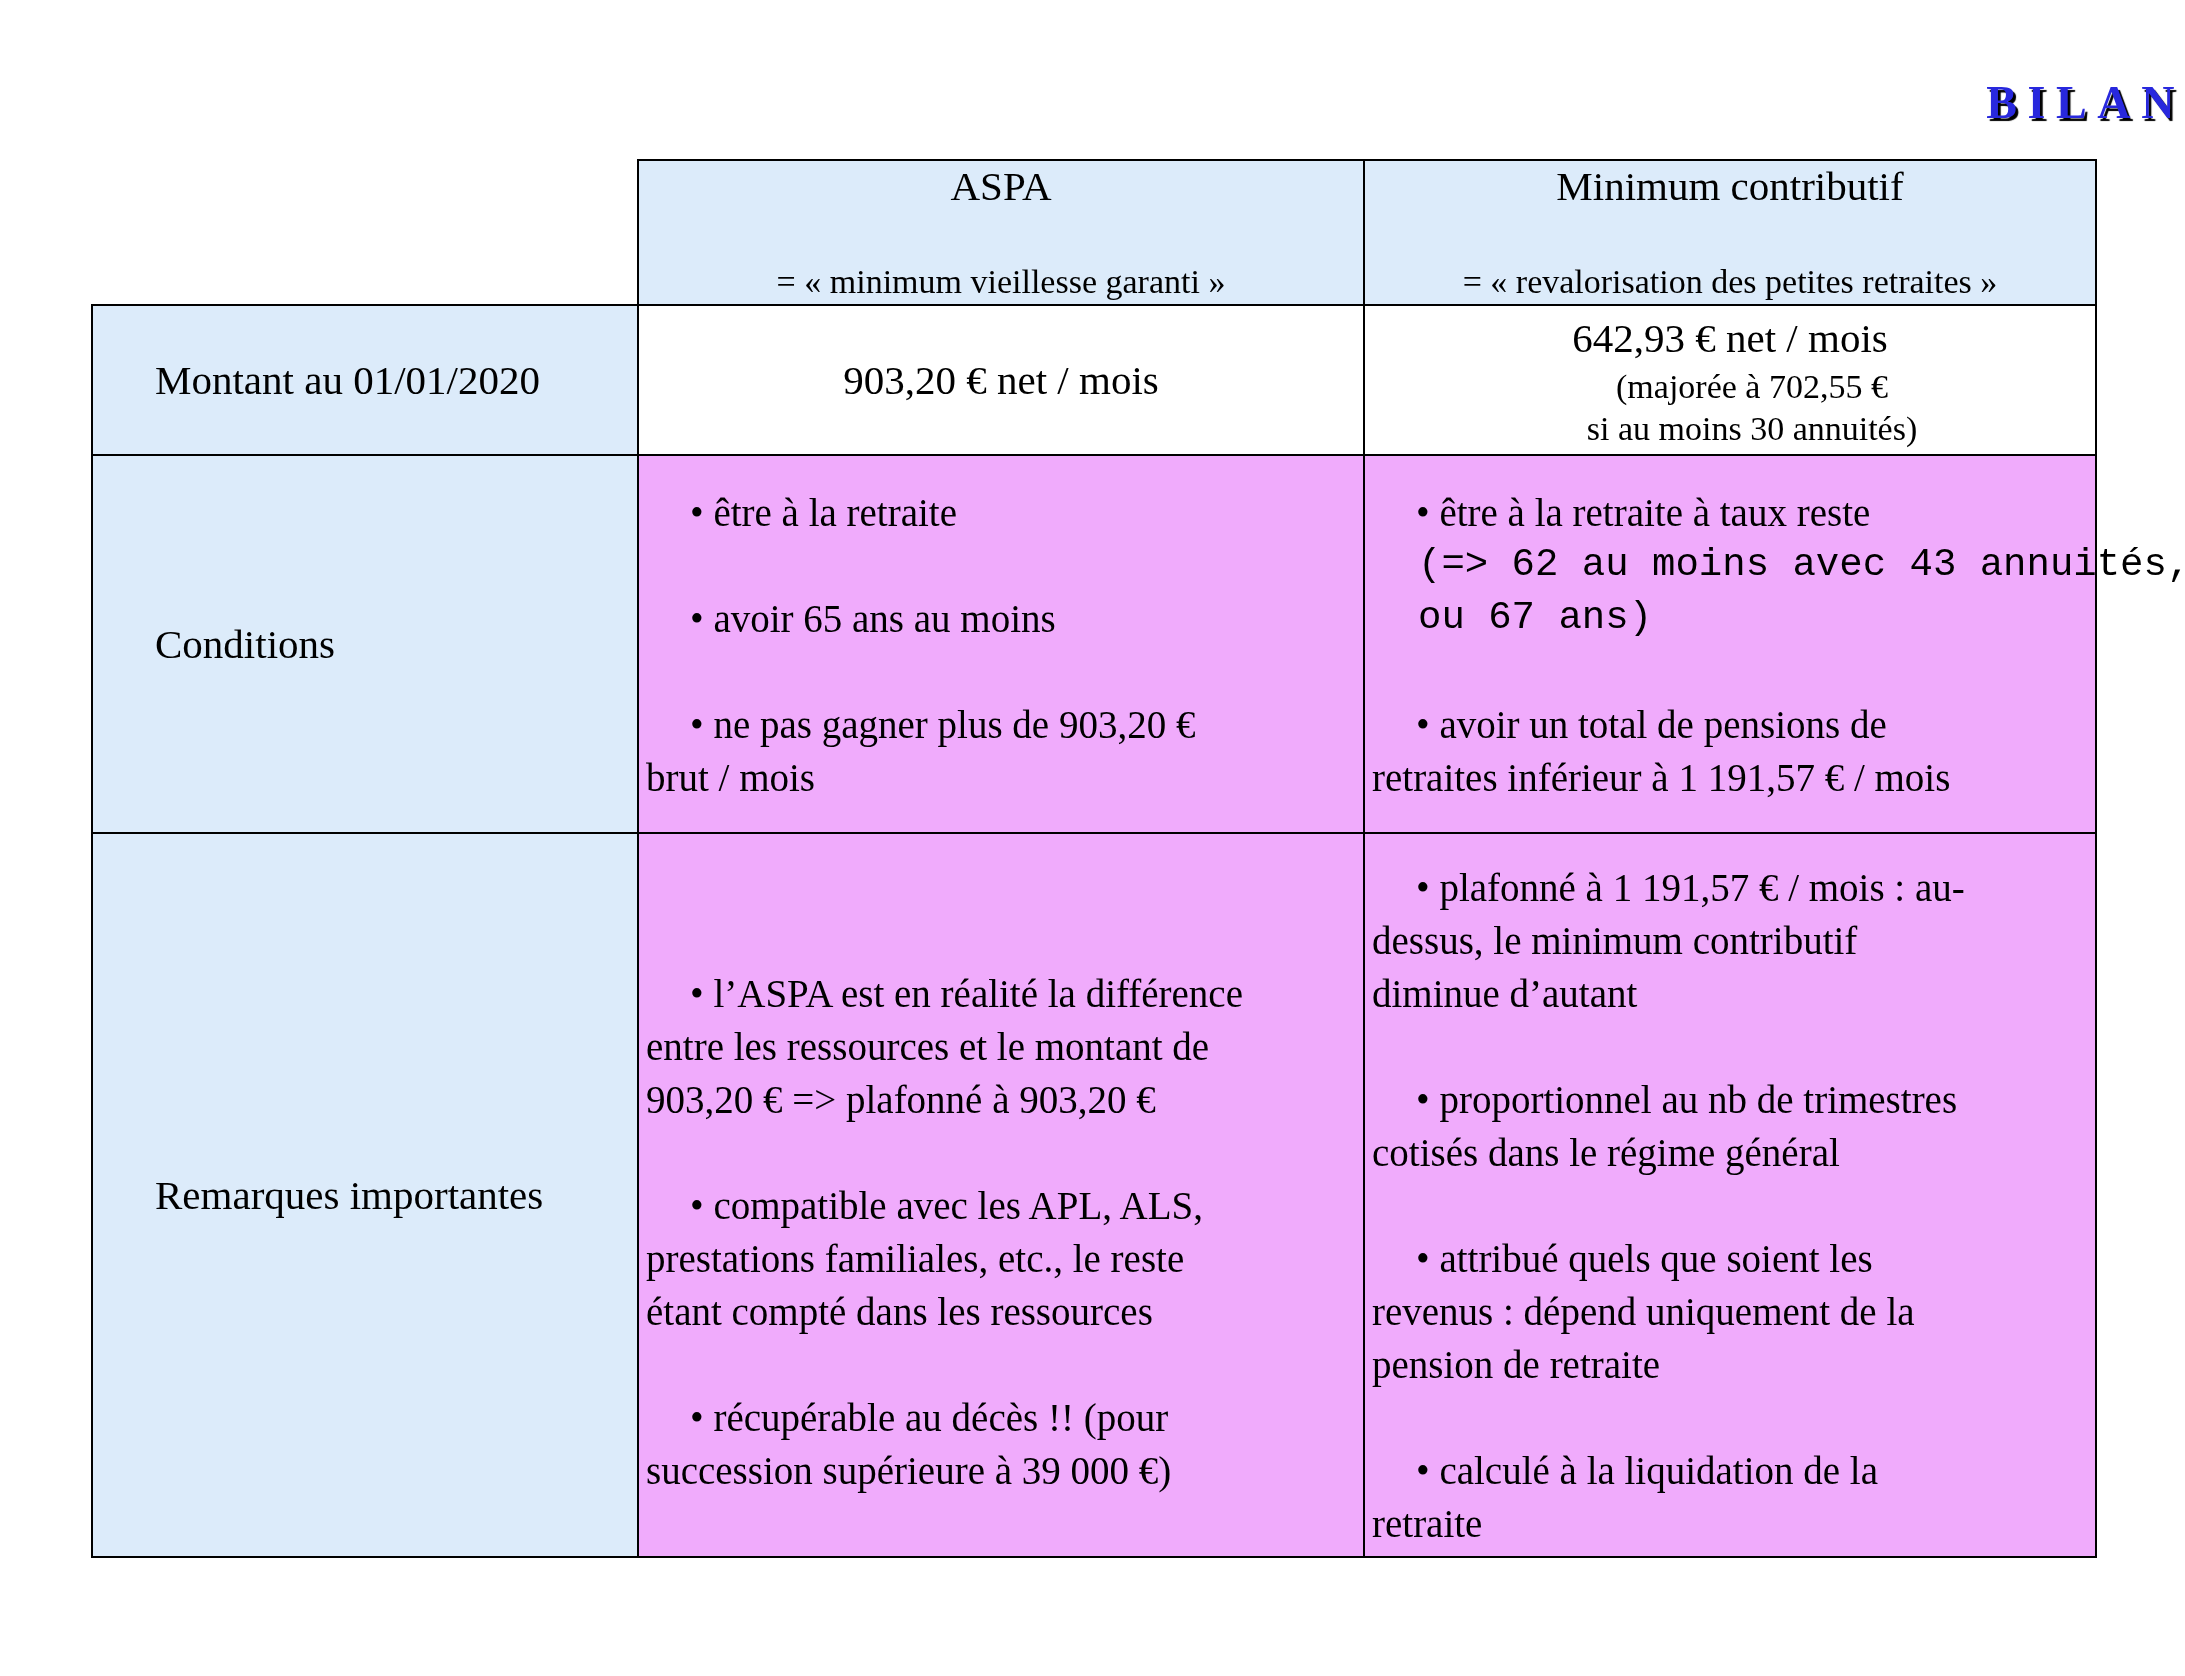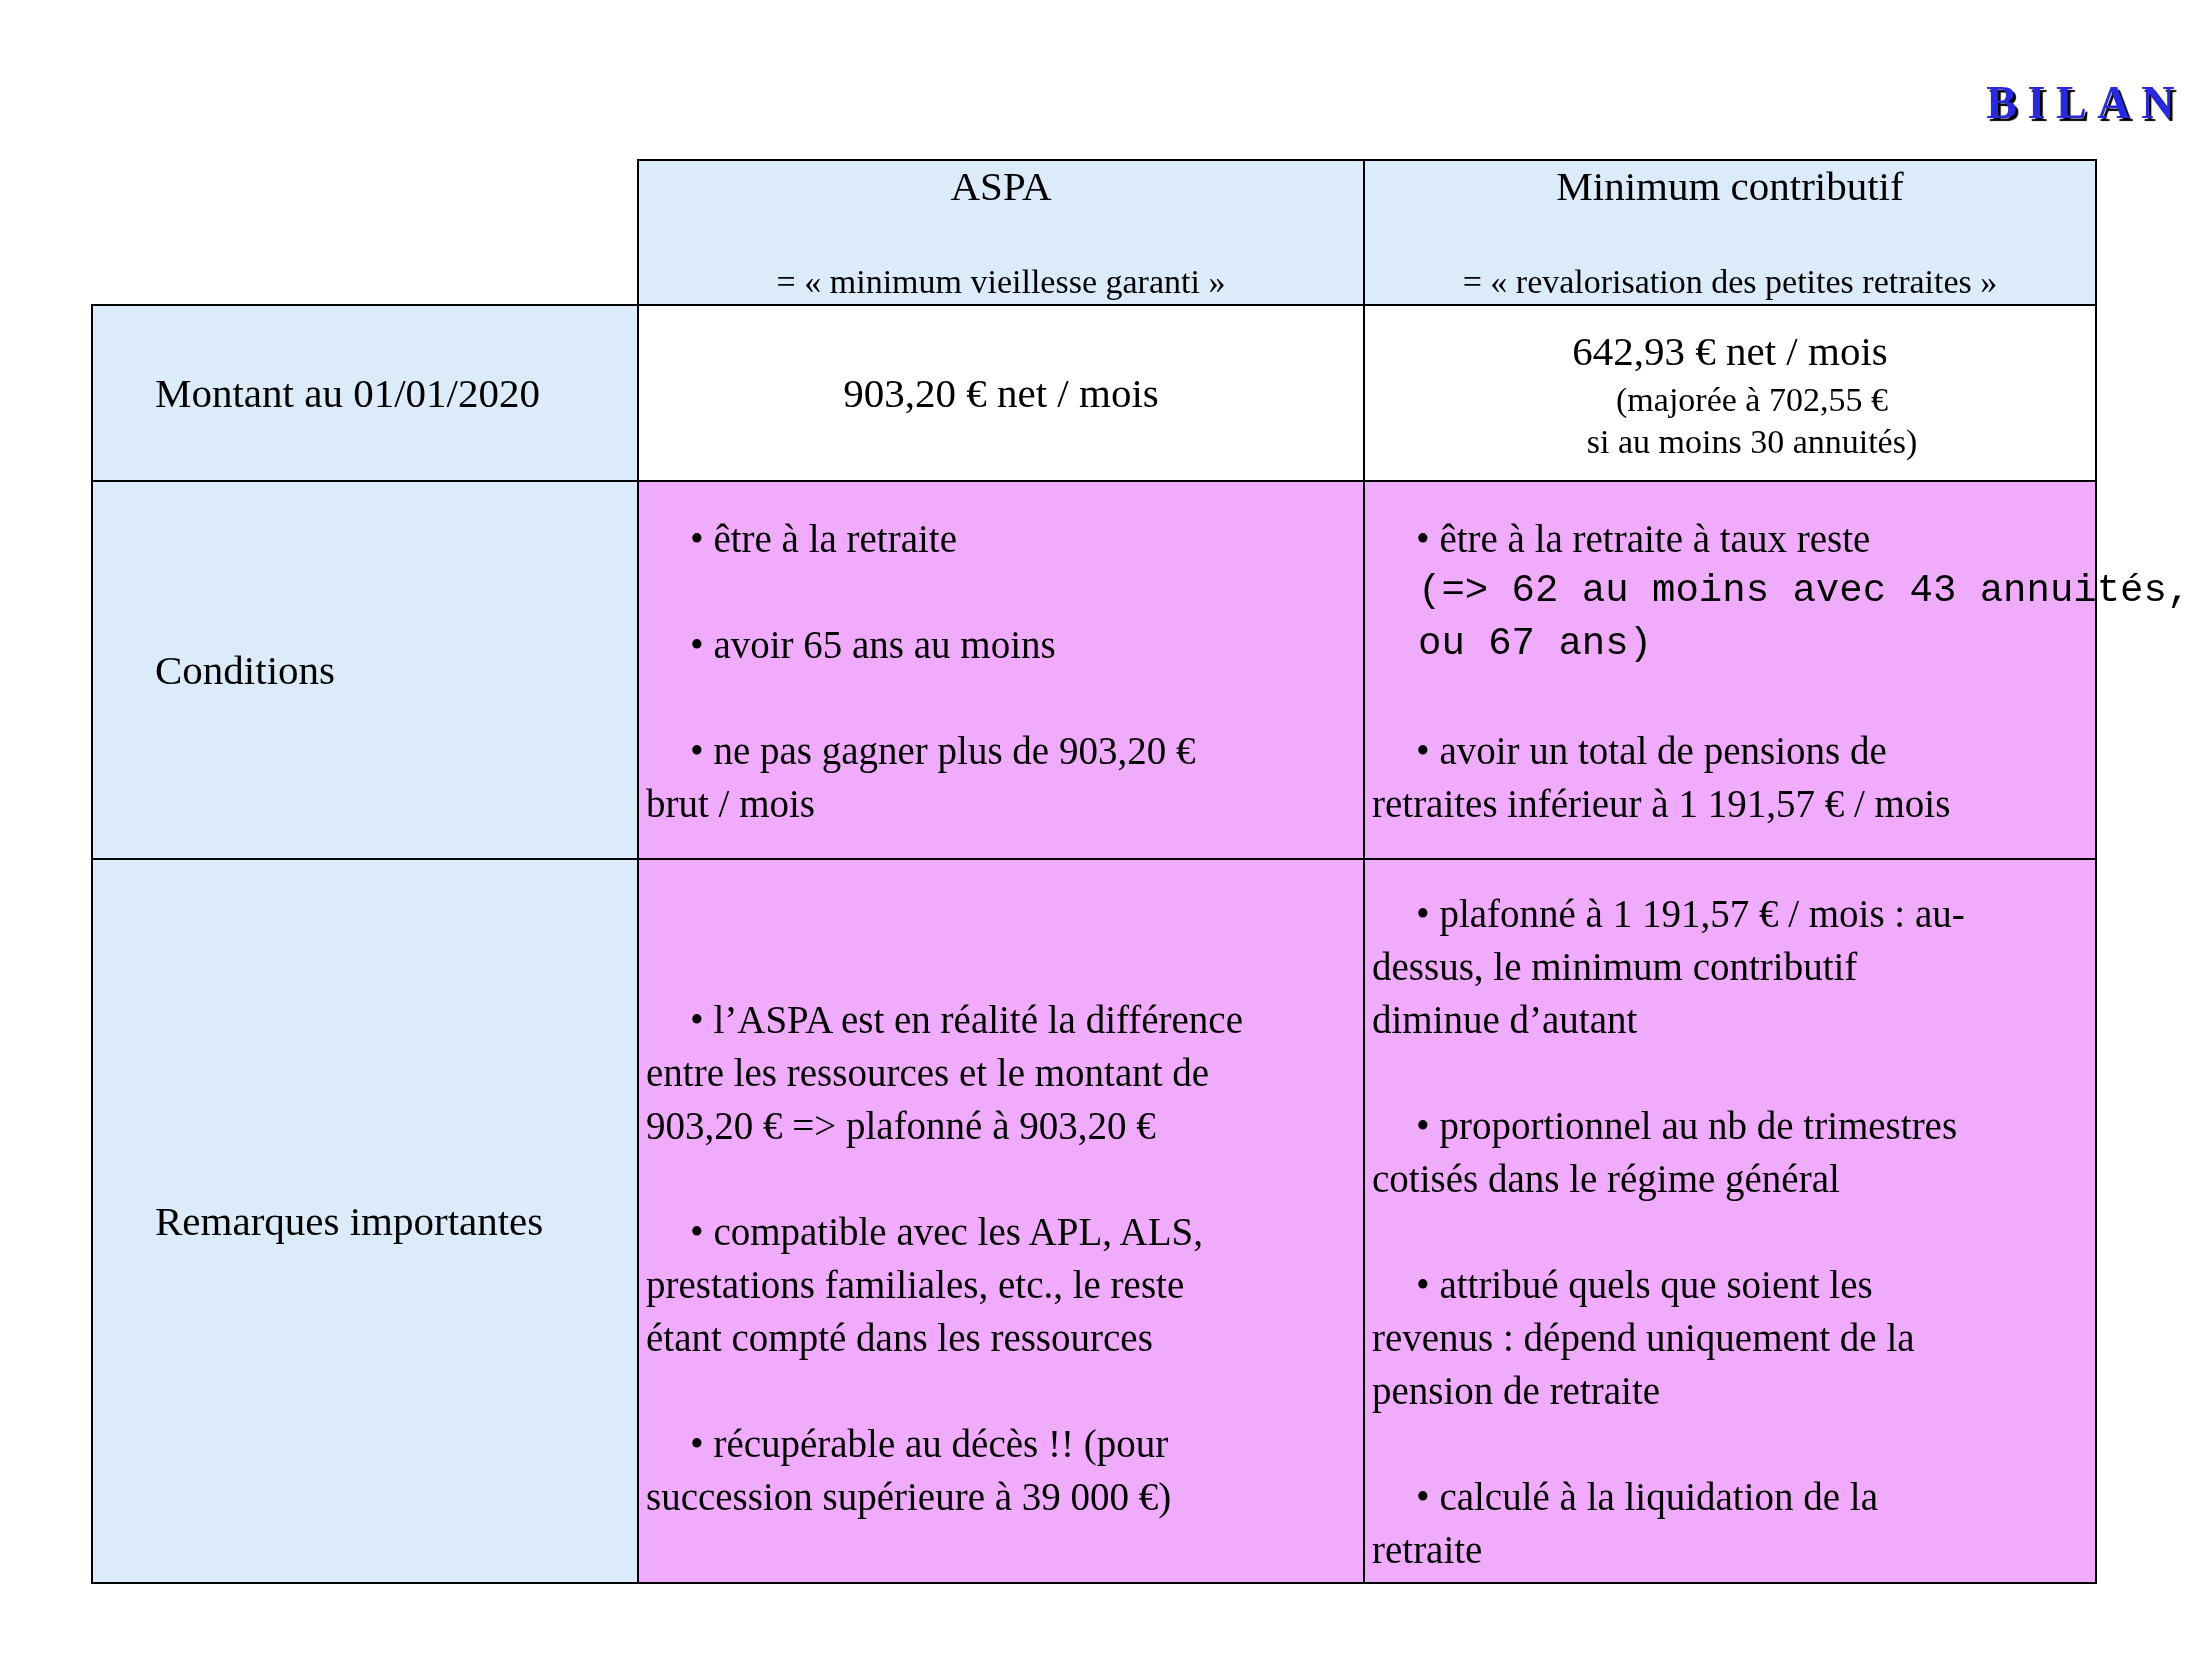--- a/index.html
+++ b/index.html
@@ -16,21 +16,21 @@
   table.bilan{
     border-collapse:collapse;table-layout:fixed;
     margin:30px 0 0 91px;width:2004px;
   }
   col.c0{width:546px;}
   col.c1{width:726px;}
   col.c2{width:732px;}
   td,th{border:2.6px solid var(--border,#000);padding:0;vertical-align:middle;font-weight:normal;}
   td.corner{border:none;background:#fff;}
   tr.r-head{height:119px;}
-  tr.r-montant{height:176px;}
+  tr.r-montant{height:150px;}
   tr.r-conditions{height:378px;}
   tr.r-remarques{height:724px;}
   th.hcell,td.label{background:var(--header-bg,#dcebfa);}
   th.hcell{text-align:center;}
   .htitle{font-size:41px;line-height:51px;}
   .hsub{font-size:34px;line-height:44px;margin-top:48px;}
   td.label{font-size:41px;padding-left:62px;text-align:left;}
   td.center-cell{text-align:center;background:#fff;}
   td.text-cell{vertical-align:top;background:#f0abfc;}
   td.cond{padding:30px 8.8px 0 7px;}

